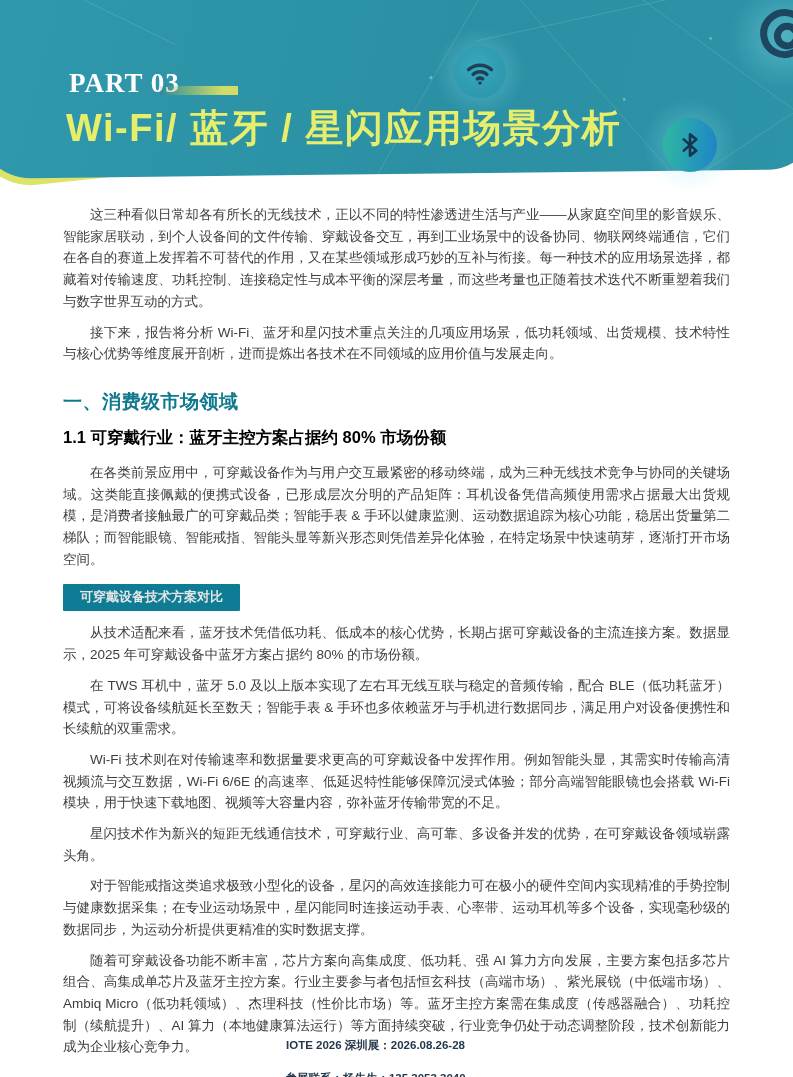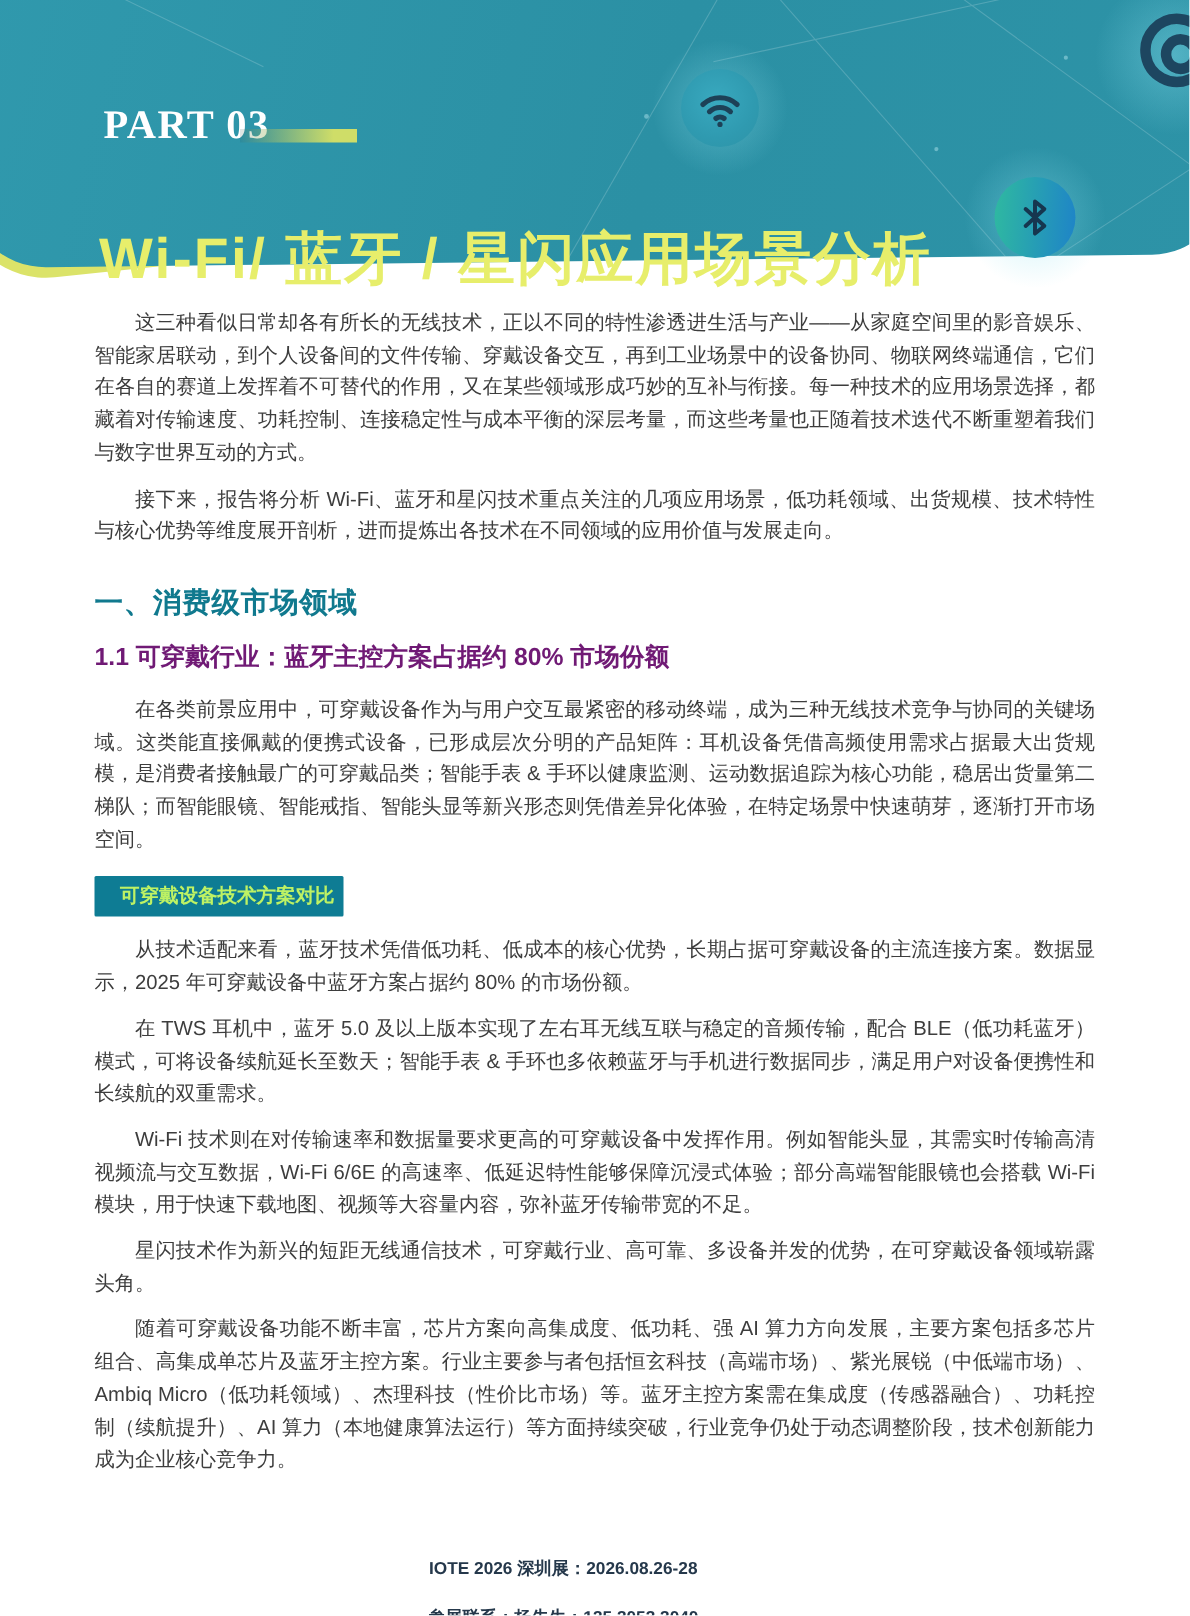--- a/index.html
+++ b/index.html
@@ -41,21 +41,20 @@
     font-size:27px; font-weight:800; color:#ffffff; letter-spacing:1px;font-family:Liberation Serif, serif;
   }
   .part-bar {
     position:absolute; left:160px; top:86px; width:78px; height:9px;
     background:linear-gradient(90deg, rgba(36,84,92,0.15), #cfdd68 80%);
   }
   .banner-title {
     position:absolute; left:66px; top:103px;
     font-size:38px; font-weight:800; color:#e7ee6b; letter-spacing:1.5px;
     white-space:nowrap;
-    margin-top:44px;
   }
 
   .glow {
     position:absolute; border-radius:50%;
     background:radial-gradient(circle, rgba(140,226,240,0.40) 0%, rgba(140,226,240,0) 68%);
   }
   .wifi-circle {
     position:absolute; left:454px; top:46px; width:52px; height:52px; border-radius:50%;
     background:radial-gradient(circle at 45% 40%, #39a9bf 0%, #2f9ab0 60%, #2d93a7 100%);
     display:flex; align-items:center; justify-content:center;
@@ -77,27 +76,27 @@
     text-indent:2em;
     text-align:justify;
     font-size:13.5px; line-height:21.7px; color:#3d3d3d;
   }
   .h2 {
     margin:24px 0 12px 0;
     font-size:19px; font-weight:800; color:#10798e; letter-spacing:0.5px;
   }
   .h3 {
     margin:4px 0 13px 0;
-    font-size:16.5px; font-weight:800; color:#701a75;
+    font-size:16.5px; font-weight:800; color:#000000;
   }
   .badge {
     display:inline-block;
     margin:5px 0 11px 0;
-    padding:4px 6px 5px 17px;
-    background:#0e7c94; color:#bef264;
+    padding:4px 17px 5px 17px;
+    background:#0e7c94; color:#e5e5e5;
     font-size:13px; font-weight:700;
     border-radius:1px;
   }
 
   
   .footer {
     position:absolute; left:0; right:42px; top:1038px;
     display:flex; justify-content:flex-end; align-items:center; gap:18px;
     font-size:11.5px; font-weight:700; color:#25384b;flex-direction:column;
   }
@@ -174,20 +173,21 @@
     <div class="h3">1.1 可穿戴行业：蓝牙主控方案占据约 80% 市场份额</div>
 
     <p class="body-p">在各类前景应用中，可穿戴设备作为与用户交互最紧密的移动终端，成为三种无线技术竞争与协同的关键场域。这类能直接佩戴的便携式设备，已形成层次分明的产品矩阵：耳机设备凭借高频使用需求占据最大出货规模，是消费者接触最广的可穿戴品类；智能手表 &amp; 手环以健康监测、运动数据追踪为核心功能，稳居出货量第二梯队；而智能眼镜、智能戒指、智能头显等新兴形态则凭借差异化体验，在特定场景中快速萌芽，逐渐打开市场空间。</p>
 
     <div><span class="badge">可穿戴设备技术方案对比</span></div>
 
     <p class="body-p">从技术适配来看，蓝牙技术凭借低功耗、低成本的核心优势，长期占据可穿戴设备的主流连接方案。数据显示，2025 年可穿戴设备中蓝牙方案占据约 80% 的市场份额。</p>
     <p class="body-p">在 TWS 耳机中，蓝牙 5.0 及以上版本实现了左右耳无线互联与稳定的音频传输，配合 BLE（低功耗蓝牙）模式，可将设备续航延长至数天；智能手表 &amp; 手环也多依赖蓝牙与手机进行数据同步，满足用户对设备便携性和长续航的双重需求。</p>
     <p class="body-p">Wi-Fi 技术则在对传输速率和数据量要求更高的可穿戴设备中发挥作用。例如智能头显，其需实时传输高清视频流与交互数据，Wi-Fi 6/6E 的高速率、低延迟特性能够保障沉浸式体验；部分高端智能眼镜也会搭载 Wi-Fi 模块，用于快速下载地图、视频等大容量内容，弥补蓝牙传输带宽的不足。</p>
     <p class="body-p">星闪技术作为新兴的短距无线通信技术，可穿戴行业、高可靠、多设备并发的优势，在可穿戴设备领域崭露头角。</p>
+    <p class="body-p">对于智能戒指这类追求极致小型化的设备，星闪的高效连接能力可在极小的硬件空间内实现精准的手势控制与健康数据采集；在专业运动场景中，星闪能同时连接运动手表、心率带、运动耳机等多个设备，实现毫秒级的数据同步，为运动分析提供更精准的实时数据支撑。</p>
     <p class="body-p">随着可穿戴设备功能不断丰富，芯片方案向高集成度、低功耗、强 AI 算力方向发展，主要方案包括多芯片组合、高集成单芯片及蓝牙主控方案。行业主要参与者包括恒玄科技（高端市场）、紫光展锐（中低端市场）、Ambiq Micro（低功耗领域）、杰理科技（性价比市场）等。蓝牙主控方案需在集成度（传感器融合）、功耗控制（续航提升）、AI 算力（本地健康算法运行）等方面持续突破，行业竞争仍处于动态调整阶段，技术创新能力成为企业核心竞争力。</p>
   </div>
 
   <div class="footer">
     <span>IOTE 2026 深圳展：2026.08.26-28</span>
     <span>参展联系：杨先生：135 3053 3040</span>
     <span class="page-badge">35</span>
   </div>
 
 </div>

